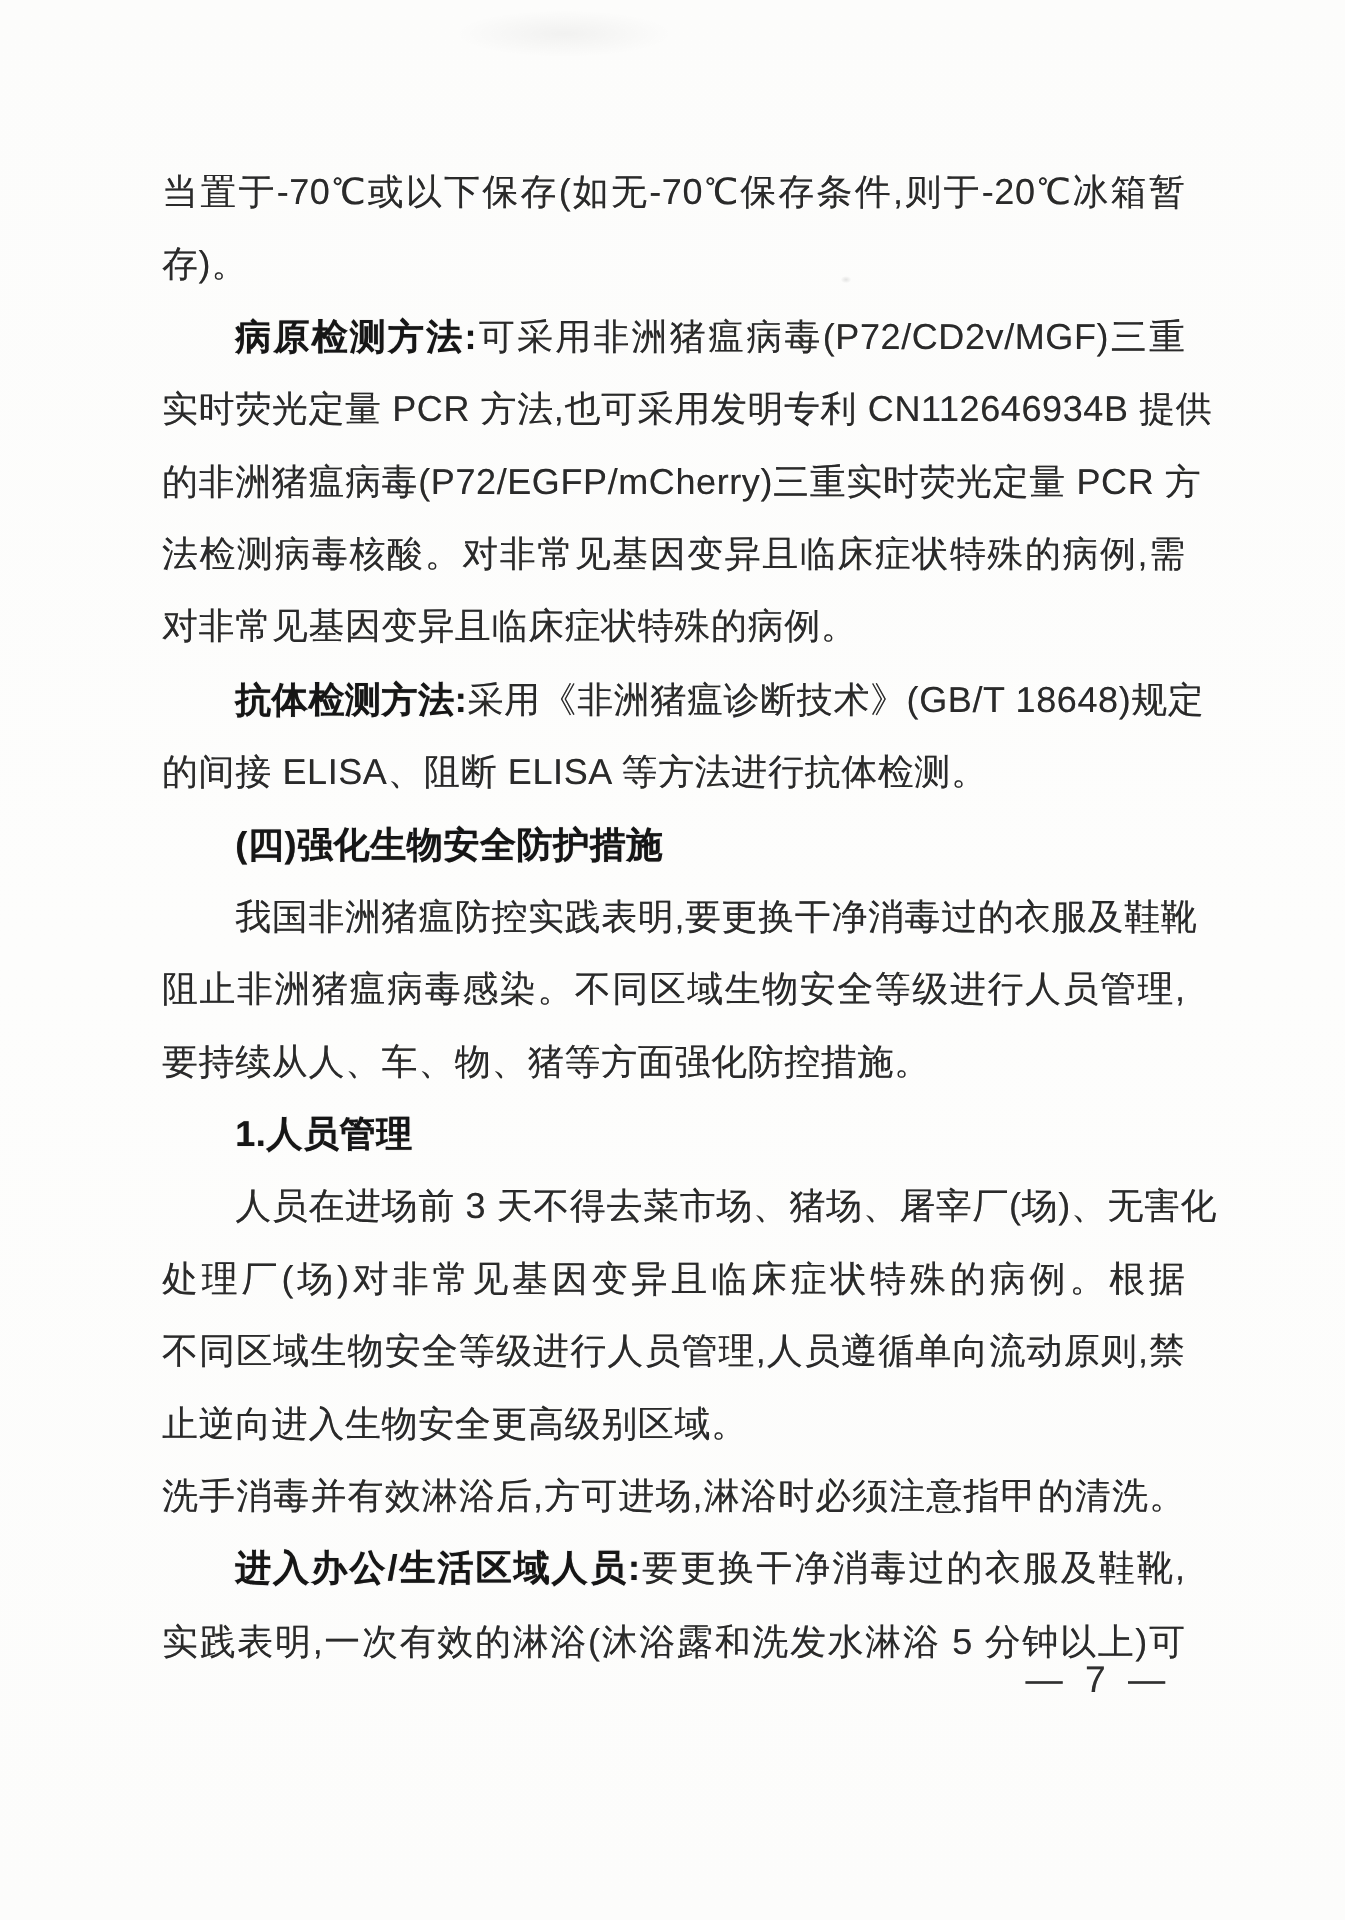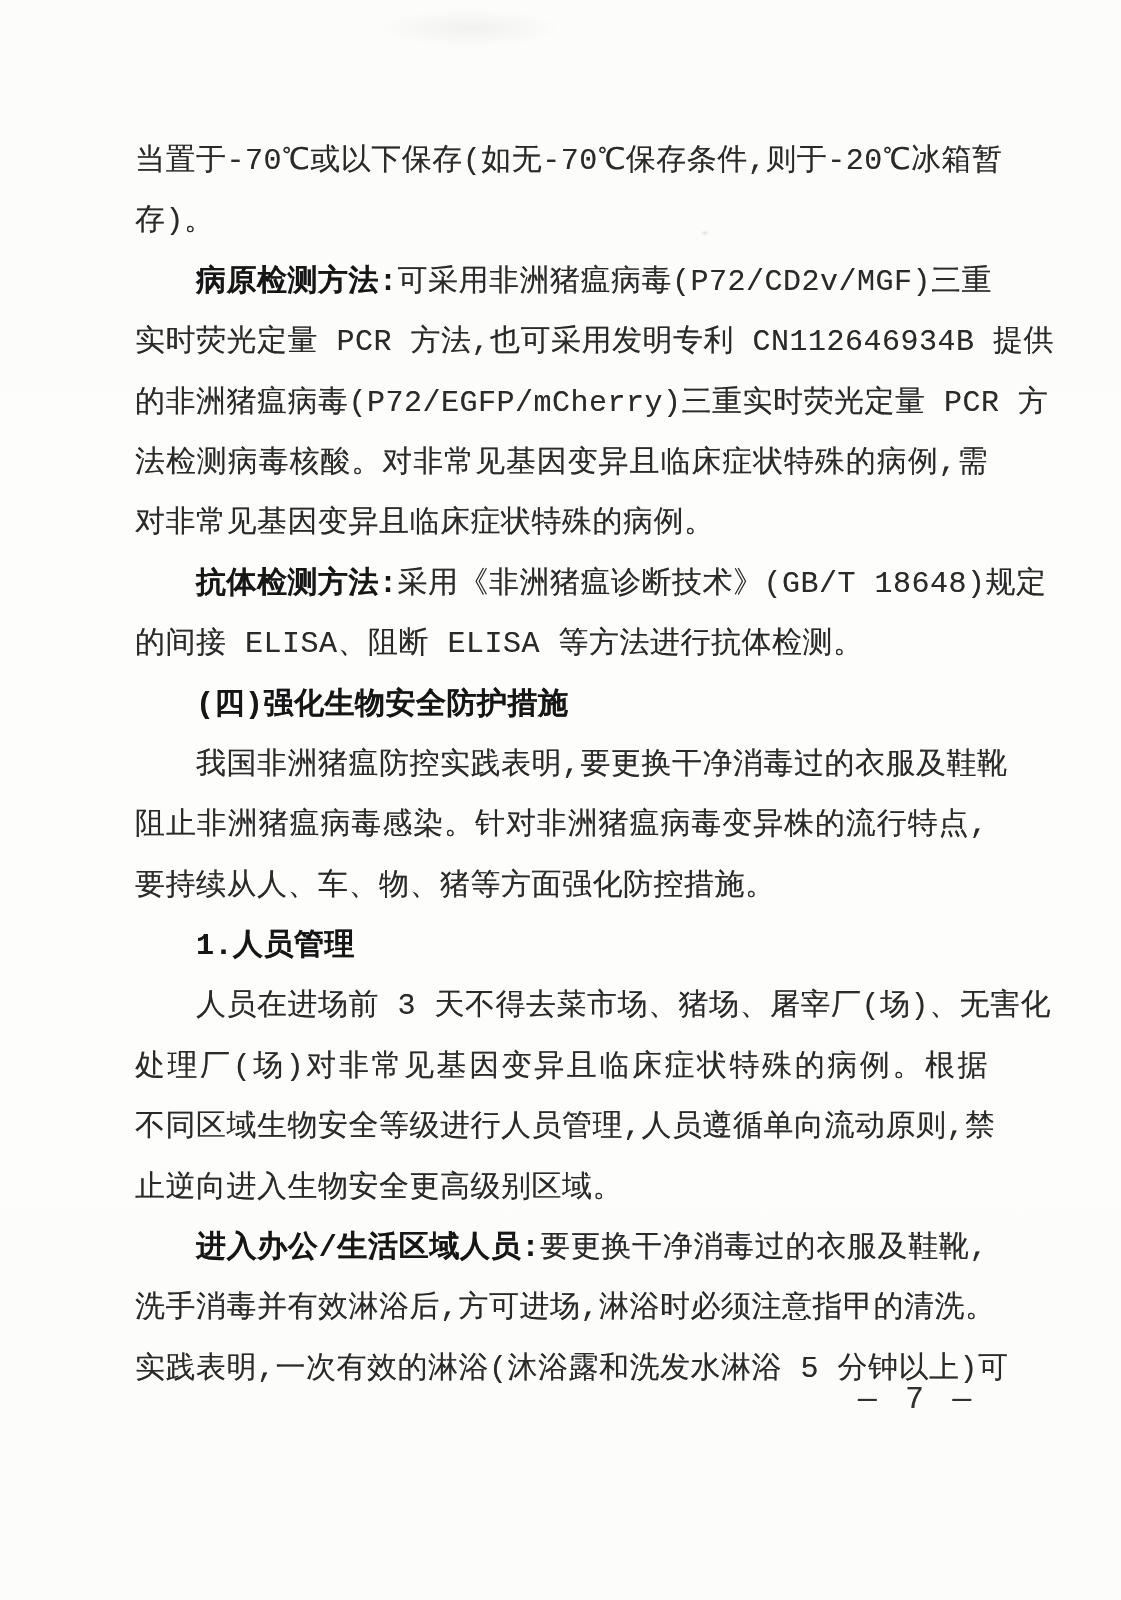--- a/index.html
+++ b/index.html
@@ -9,21 +9,21 @@
   }
   .page {
     position: relative;
     width: 1121px;
     height: 1600px;
     overflow: hidden;
     background:
       radial-gradient(ellipse 130px 28px at 470px 28px, rgba(0,0,0,0.045), transparent 70%),
       radial-gradient(ellipse 6px 4px at 705px 233px, rgba(0,0,0,0.10), transparent 75%),
       linear-gradient(180deg, #fcfcfb 0%, #fdfdfc 50%, #fcfcfb 100%);
-    font-family: Liberation Mono, monospace;
+    font-family: Liberation Sans, sans-serif;
     color: #2a2a2a;
   }
   .content {
     position: absolute;
     left: 135px;
     top: 131px;
     width: 853px;
   }
   .line {
     height: 60.4px;
@@ -68,25 +68,25 @@
       <div class="line"><span>存)。</span></div>
       <div class="line fill indent"><span class="bold">病原检测方法:</span><span>可采用非洲猪瘟病毒(P72/CD2v/MGF)三重</span></div>
       <div class="line fill"><span>实时荧光定量 PCR 方法,也可采用发明专利 CN112646934B 提供</span></div>
       <div class="line fill"><span>的非洲猪瘟病毒(P72/EGFP/mCherry)三重实时荧光定量 PCR 方</span></div>
       <div class="line fill"><span>法检测病毒核酸。对非常见基因变异且临床症状特殊的病例,需</span></div>
       <div class="line"><span>对非常见基因变异且临床症状特殊的病例。</span></div>
       <div class="line fill indent"><span class="bold">抗体检测方法:</span><span>采用《非洲猪瘟诊断技术》(GB/T 18648)规定</span></div>
       <div class="line"><span>的间接 ELISA、阻断 ELISA 等方法进行抗体检测。</span></div>
       <div class="line indent"><span class="bold">(四)强化生物安全防护措施</span></div>
       <div class="line fill indent"><span>我国非洲猪瘟防控实践表明,要更换干净消毒过的衣服及鞋靴</span></div>
-      <div class="line fill"><span>阻止非洲猪瘟病毒感染。针对非洲猪瘟病毒变异株的流行特点,</span></div>
+      <div class="line fill"><span>阻止非洲猪瘟病毒感染。不同区域生物安全等级进行人员管理,</span></div>
       <div class="line"><span>要持续从人、车、物、猪等方面强化防控措施。</span></div>
       <div class="line indent"><span class="bold">1.人员管理</span></div>
       <div class="line fill indent"><span>人员在进场前 3 天不得去菜市场、猪场、屠宰厂(场)、无害化</span></div>
       <div class="line fill"><span>处理厂(场)对非常见基因变异且临床症状特殊的病例。根据</span></div>
       <div class="line fill"><span>不同区域生物安全等级进行人员管理,人员遵循单向流动原则,禁</span></div>
       <div class="line"><span>止逆向进入生物安全更高级别区域。</span></div>
+      <div class="line fill"><span>洗手消毒并有效淋浴后,方可进场,淋浴时必须注意指甲的清洗。</span></div>
       <div class="line fill indent"><span class="bold">进入办公/生活区域人员:</span><span>要更换干净消毒过的衣服及鞋靴,</span></div>
-      <div class="line fill"><span>洗手消毒并有效淋浴后,方可进场,淋浴时必须注意指甲的清洗。</span></div>
       <div class="line fill"><span>实践表明,一次有效的淋浴(沐浴露和洗发水淋浴 5 分钟以上)可</span></div>
     </div>
   <div class="footer">— 7 —</div>
 </div>
 
 </body></html>

